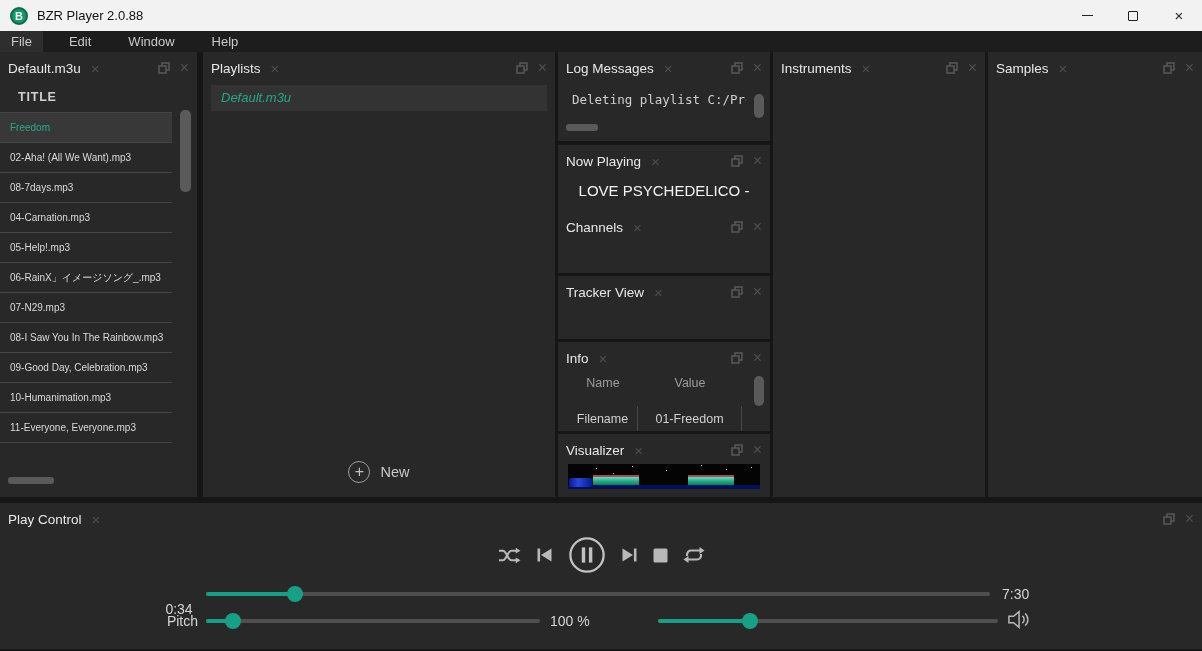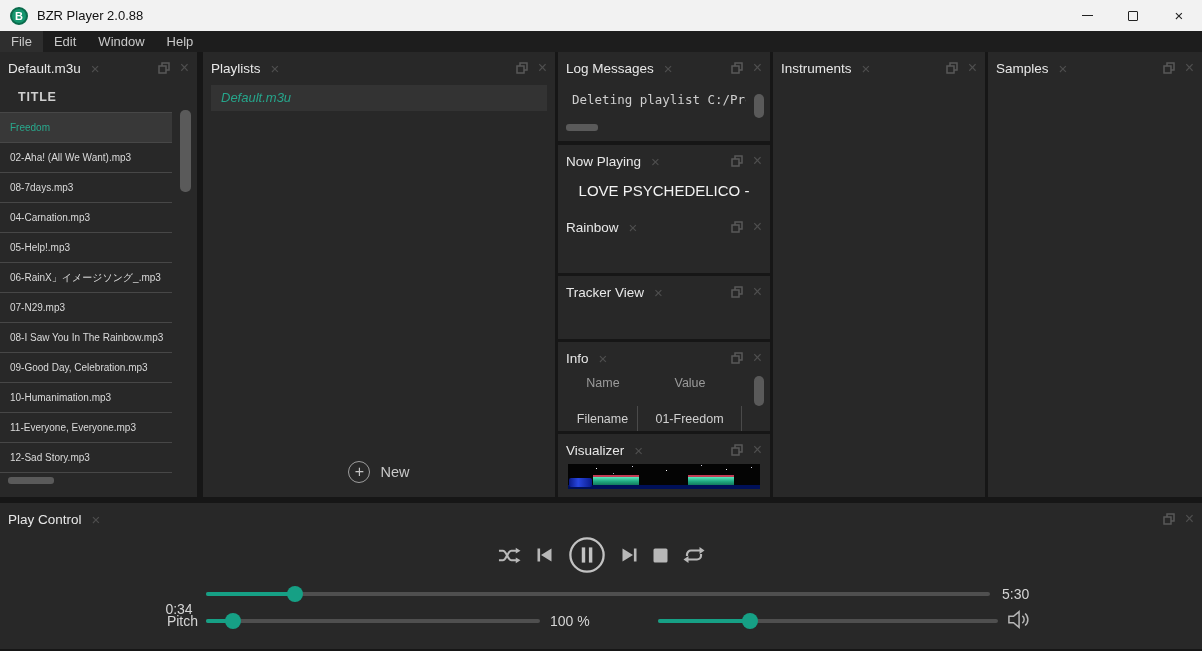--- a/index.html
+++ b/index.html
@@ -27,21 +27,21 @@
   .win-btns { margin-left:auto; display:flex; height:31px; }
   .win-btn { width:46px; height:31px; display:flex; align-items:center; justify-content:center; color:#222; }
   .min-glyph { width:11px; height:1px; background:#222; }
   .max-glyph { width:10px; height:10px; border:1px solid #222; border-radius:1px; }
   .close-glyph { font-size:15px; line-height:15px; color:#222; }
 
   
   .menubar {
     position:absolute; left:0; top:31px; width:1202px; height:21px;
     background:#1d1d1d; display:flex; align-items:center;
-    font-size:13px; color:#c9c9c9;
+    font-size:13px; color:#c9c9c9;gap:15px;
   }
   .menu-item { padding:0 11px; height:21px; display:flex; align-items:center; }
   .menu-item.first { background:#2e2e2e; }
 
   
   .panel { position:absolute; background:#282828; overflow:hidden; }
   .phead { position:relative; height:28px; display:flex; align-items:center; padding:0 8px; }
   .ptitle { font-size:13.5px; color:#e8e8e8; margin-top:4px; }
   .tclose { color:#4f4f4f; font-size:15px; margin-left:10px; margin-top:4px; }
   .sp { flex:1; }
@@ -164,21 +164,20 @@
   <div class="track-row">02-Aha! (All We Want).mp3</div>
   <div class="track-row">08-7days.mp3</div>
   <div class="track-row">04-Carnation.mp3</div>
   <div class="track-row">05-Help!.mp3</div>
   <div class="track-row">06-RainX」イメージソング_.mp3</div>
   <div class="track-row">07-N29.mp3</div>
   <div class="track-row">08-I Saw You In The Rainbow.mp3</div>
   <div class="track-row">09-Good Day, Celebration.mp3</div>
   <div class="track-row">10-Humanimation.mp3</div>
   <div class="track-row">11-Everyone, Everyone.mp3</div>
-  <div class="track-row">12-Sad Story.mp3</div>
   <div class="sb" style="right:6px; top:58px; width:11px; height:82px;"></div>
   <div class="sb" style="left:8px; bottom:13px; width:46px; height:7px; border-radius:3px;"></div>
 </div>
 
 <div class="panel" style="left:203px; top:52px; width:352px; height:445px;">
   <div class="phead">
     <span class="ptitle">Playlists</span>
     <span class="tclose">×</span>
     <span class="sp"></span>
     <span class="undock">
@@ -225,21 +224,21 @@
           <path d="M4 4 V1 H11 V8 H8" fill="none" stroke="#585858" stroke-width="1.5"></path>
         </svg>
     </span>
     <span class="hclose">×</span>
   </div>
   <div class="np-text">LOVE PSYCHEDELICO - Freedom</div>
 </div>
 
 <div class="panel" style="left:558px; top:211px; width:212px; height:62px;">
   <div class="phead">
-    <span class="ptitle">Rainbow</span>
+    <span class="ptitle">Channels</span>
     <span class="tclose">×</span>
     <span class="sp"></span>
     <span class="undock">
       <svg width="12" height="12" viewBox="0 0 12 12">
           <rect x="1" y="4" width="7" height="7" fill="none" stroke="#585858" stroke-width="1.5"></rect>
           <path d="M4 4 V1 H11 V8 H8" fill="none" stroke="#585858" stroke-width="1.5"></path>
         </svg>
     </span>
     <span class="hclose">×</span>
   </div>
@@ -391,21 +390,21 @@
         <polygon points="5.5,10 0.5,13.5 5.5,17" fill="#b8b8b8"></polygon>
       </svg>
     </span>
   </div>
 
   <div class="pc-label" style="left:158px; top:83px; width:42px; text-align:center;margin-top:15px;">0:34</div>
   <div class="slider-track" style="left:206px; top:89px; width:784px;">
     <div class="slider-fill" style="left:0; width:89px;"></div>
     <div class="slider-handle" style="left:81px;"></div>
   </div>
-  <div class="pc-label" style="left:1002px; top:83px;">5:30</div>
+  <div class="pc-label" style="left:1002px; top:83px;">7:30</div>
 
   <div class="pc-label" style="left:158px; top:110px; width:40px; text-align:right;">Pitch</div>
   <div class="slider-track" style="left:206px; top:116px; width:334px;">
     <div class="slider-fill" style="left:0; width:27px;"></div>
     <div class="slider-handle" style="left:19px;"></div>
   </div>
   <div class="pc-label" style="left:550px; top:110px;">100 %</div>
   <div class="slider-track" style="left:658px; top:116px; width:340px;">
     <div class="slider-fill" style="left:0; width:92px;"></div>
     <div class="slider-handle" style="left:84px;"></div>

